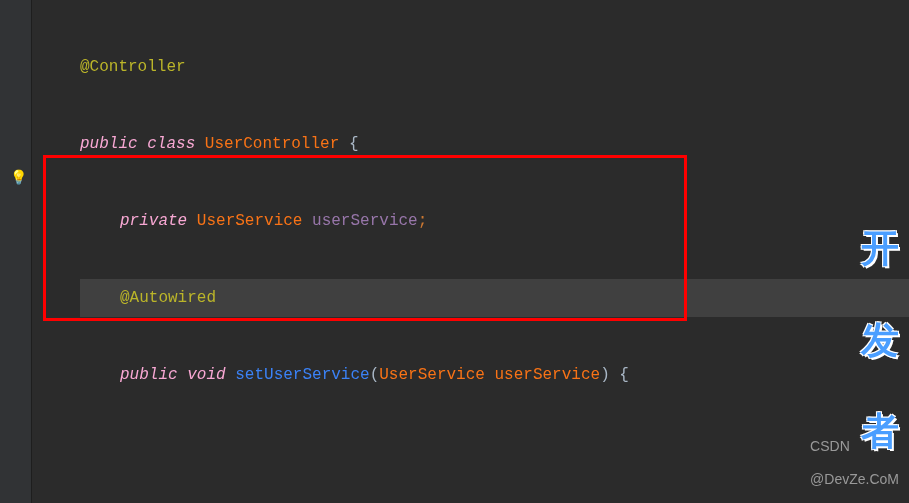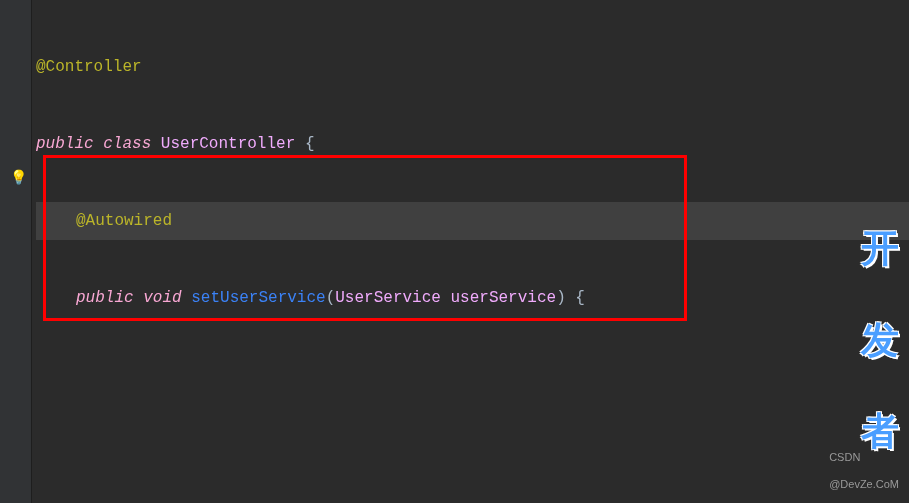--- a/index.html
+++ b/index.html
@@ -35,20 +35,21 @@
       color: #ffc66d;
       font-size: 14px;
     }
     .code-area {
       padding-left: 36px;
       white-space: pre;
     }
     .line {
       display: block;
       min-height: 38.4px;
+      margin-left: 44px;
     }
     .indent-1 { padding-left: 40px; }
     .highlight-line {
       background: #404040;
     }
     .annotation-text {
       color: #ff0000;
       font-family: 'SimSun', 'Microsoft YaHei', sans-serif;
       font-size: 20px;
       padding-left: 160px;
@@ -75,42 +76,43 @@
       font-size: 38px;
       font-weight: bold;
       color: #4a9eff;
       text-shadow: 2px 2px 0 #fff, -1px -1px 0 #fff, 1px -1px 0 #fff, -1px 1px 0 #fff;
       letter-spacing: 2px;
     }
     .watermark-sub {
       position: absolute;
       right: 10px;
       bottom: 6px;
-      font-size: 11px;
+      font-size: 14px;
       color: #999;
     }
     
     .kw { color: #f9a8d4; font-style: italic; }
     .anno { color: #bbb529; }
-    .type { color: #f0abfc; }
+    .type { color: #f97316; }
     .method { color: #3b82f6; }
     .field { color: #9876aa; }
     .punct { color: #a9b7c6; }
     .semi { color: #cc7832; }
   </style>
 </head>
 <body>
 
 <div class="gutter">
   <div class="bulb">💡</div>
 </div>
 
 <div class="code-area">
 <span class="line"><span class="anno">@Controller</span></span>
 <span class="line"><span class="kw">public</span> <span class="kw">class</span> <span class="type">UserController</span> <span class="punct">{</span></span>
+<span class="line indent-1"><span class="kw">private</span> <span class="type">UserService</span> <span class="field">userService</span><span class="semi">;</span></span>
 <span class="line indent-1 highlight-line"><span class="anno">@Autowired</span></span>
 <span class="line indent-1"><span class="kw">public</span> <span class="kw">void</span> <span class="method">setUserService</span><span class="punct">(</span><span class="type">UserService</span> <span class="type">userService</span><span class="punct">)</span> <span class="punct">{</span></span>
 
 
 
 
 
 
 
 </div>

